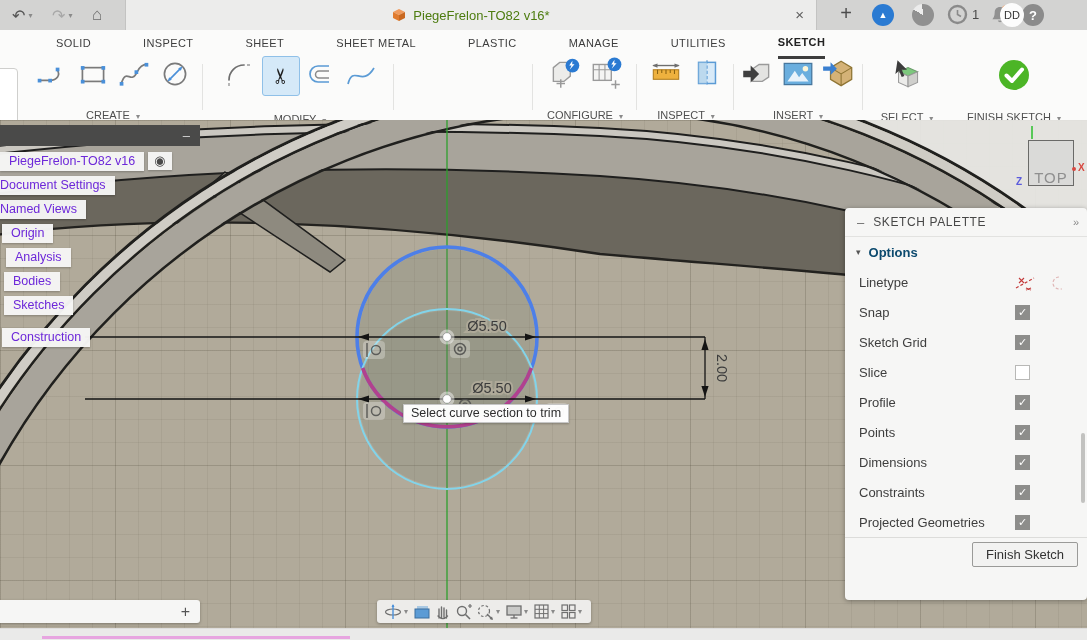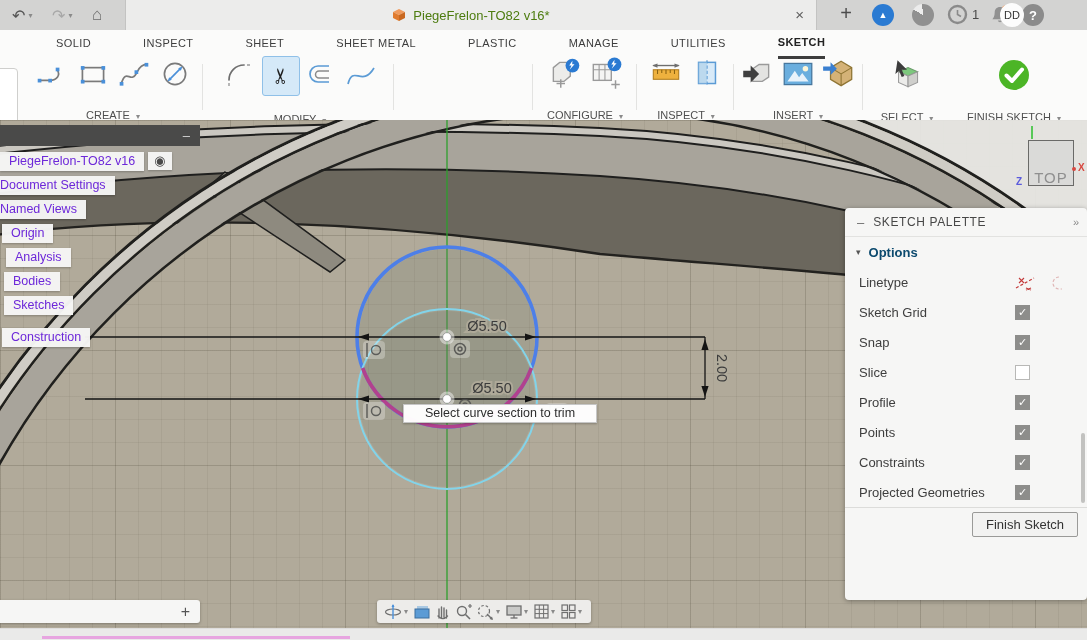--- a/index.html
+++ b/index.html
@@ -55,21 +55,21 @@
   #browser-header{left:0;top:125px;width:200px;height:21px;background:#4a4a49;display:flex;align-items:center;}
   #browser-min{margin-left:auto;margin-right:10px;color:#d8d8d8;font-size:13px;}
   .chip-row{position:absolute;white-space:nowrap;}
   .chip{display:inline-block;background:rgba(246,246,245,.97);box-shadow:0 1px 2px rgba(0,0,0,.25);
         padding:2px 9px 3px;font-size:12.5px;color:#6d28d9;}
   .chip-icon{display:inline-block;background:rgba(246,246,245,.97);box-shadow:0 1px 2px rgba(0,0,0,.25);
         padding:1px 6px 2px;margin-left:4px;font-size:13px;color:#4a4a4a;}
 
   
   #trim-tooltip{left:403px;top:404px;background:rgba(255,255,255,.97);border:1px solid #c6c6c6;
-        box-shadow:0 1px 2px rgba(0,0,0,.25);font-size:12.5px;color:#2d2d2d;padding:1px 21px 2px;white-space:nowrap;}
+        box-shadow:0 1px 2px rgba(0,0,0,.25);font-size:12.5px;color:#2d2d2d;padding:1px 7px 2px;white-space:nowrap;}
 
   
   #viewcube{left:1028px;top:140px;width:44px;height:44px;background:#dadad8;border:1.5px solid #6a6a68;
             display:flex;align-items:center;justify-content:center;}
   #viewcube .face{font-size:15px;color:#8f8f8f;letter-spacing:1px;margin-top:28px;}
   #axis-y{left:1031px;top:126px;width:2px;height:13px;background:#58c858;}
   #axis-x-label{left:1078px;top:162px;font-size:10px;color:#d84840;font-weight:bold;}
   #axis-x-dot{left:1072px;top:167px;width:4px;height:4px;border-radius:50%;background:#d84840;}
   #axis-z-label{left:1016px;top:176px;font-size:10px;color:#5b5bdc;font-weight:bold;}
 
@@ -452,37 +452,41 @@
       </span>
       <span class="ctrl" style="right:24px">
         <svg width="20" height="16" viewBox="0 0 20 16" opacity="0.45">
           <path d="M16 2 a6 6 0 1 0 0 12 h3" fill="none" stroke="#c46a6a" stroke-width="1.2" stroke-dasharray="3 2"></path>
         </svg>
       </span>
     </div>
 
 
     <div class="prow">
+      <span class="plabel">Snap</span>
+      <span class="ctrl cb checked"></span>
+    </div>
+    <div class="prow">
       <span class="plabel">Sketch Grid</span>
-      <span class="ctrl cb checked"></span>
-    </div>
-    <div class="prow">
-      <span class="plabel">Snap</span>
       <span class="ctrl cb checked"></span>
     </div>
     <div class="prow">
       <span class="plabel">Slice</span>
       <span class="ctrl cb"></span>
     </div>
     <div class="prow">
       <span class="plabel">Profile</span>
       <span class="ctrl cb checked"></span>
     </div>
     <div class="prow">
       <span class="plabel">Points</span>
+      <span class="ctrl cb checked"></span>
+    </div>
+    <div class="prow">
+      <span class="plabel">Dimensions</span>
       <span class="ctrl cb checked"></span>
     </div>
     <div class="prow">
       <span class="plabel">Constraints</span>
       <span class="ctrl cb checked"></span>
     </div>
     <div class="prow">
       <span class="plabel">Projected Geometries</span>
       <span class="ctrl cb checked"></span>
     </div>

